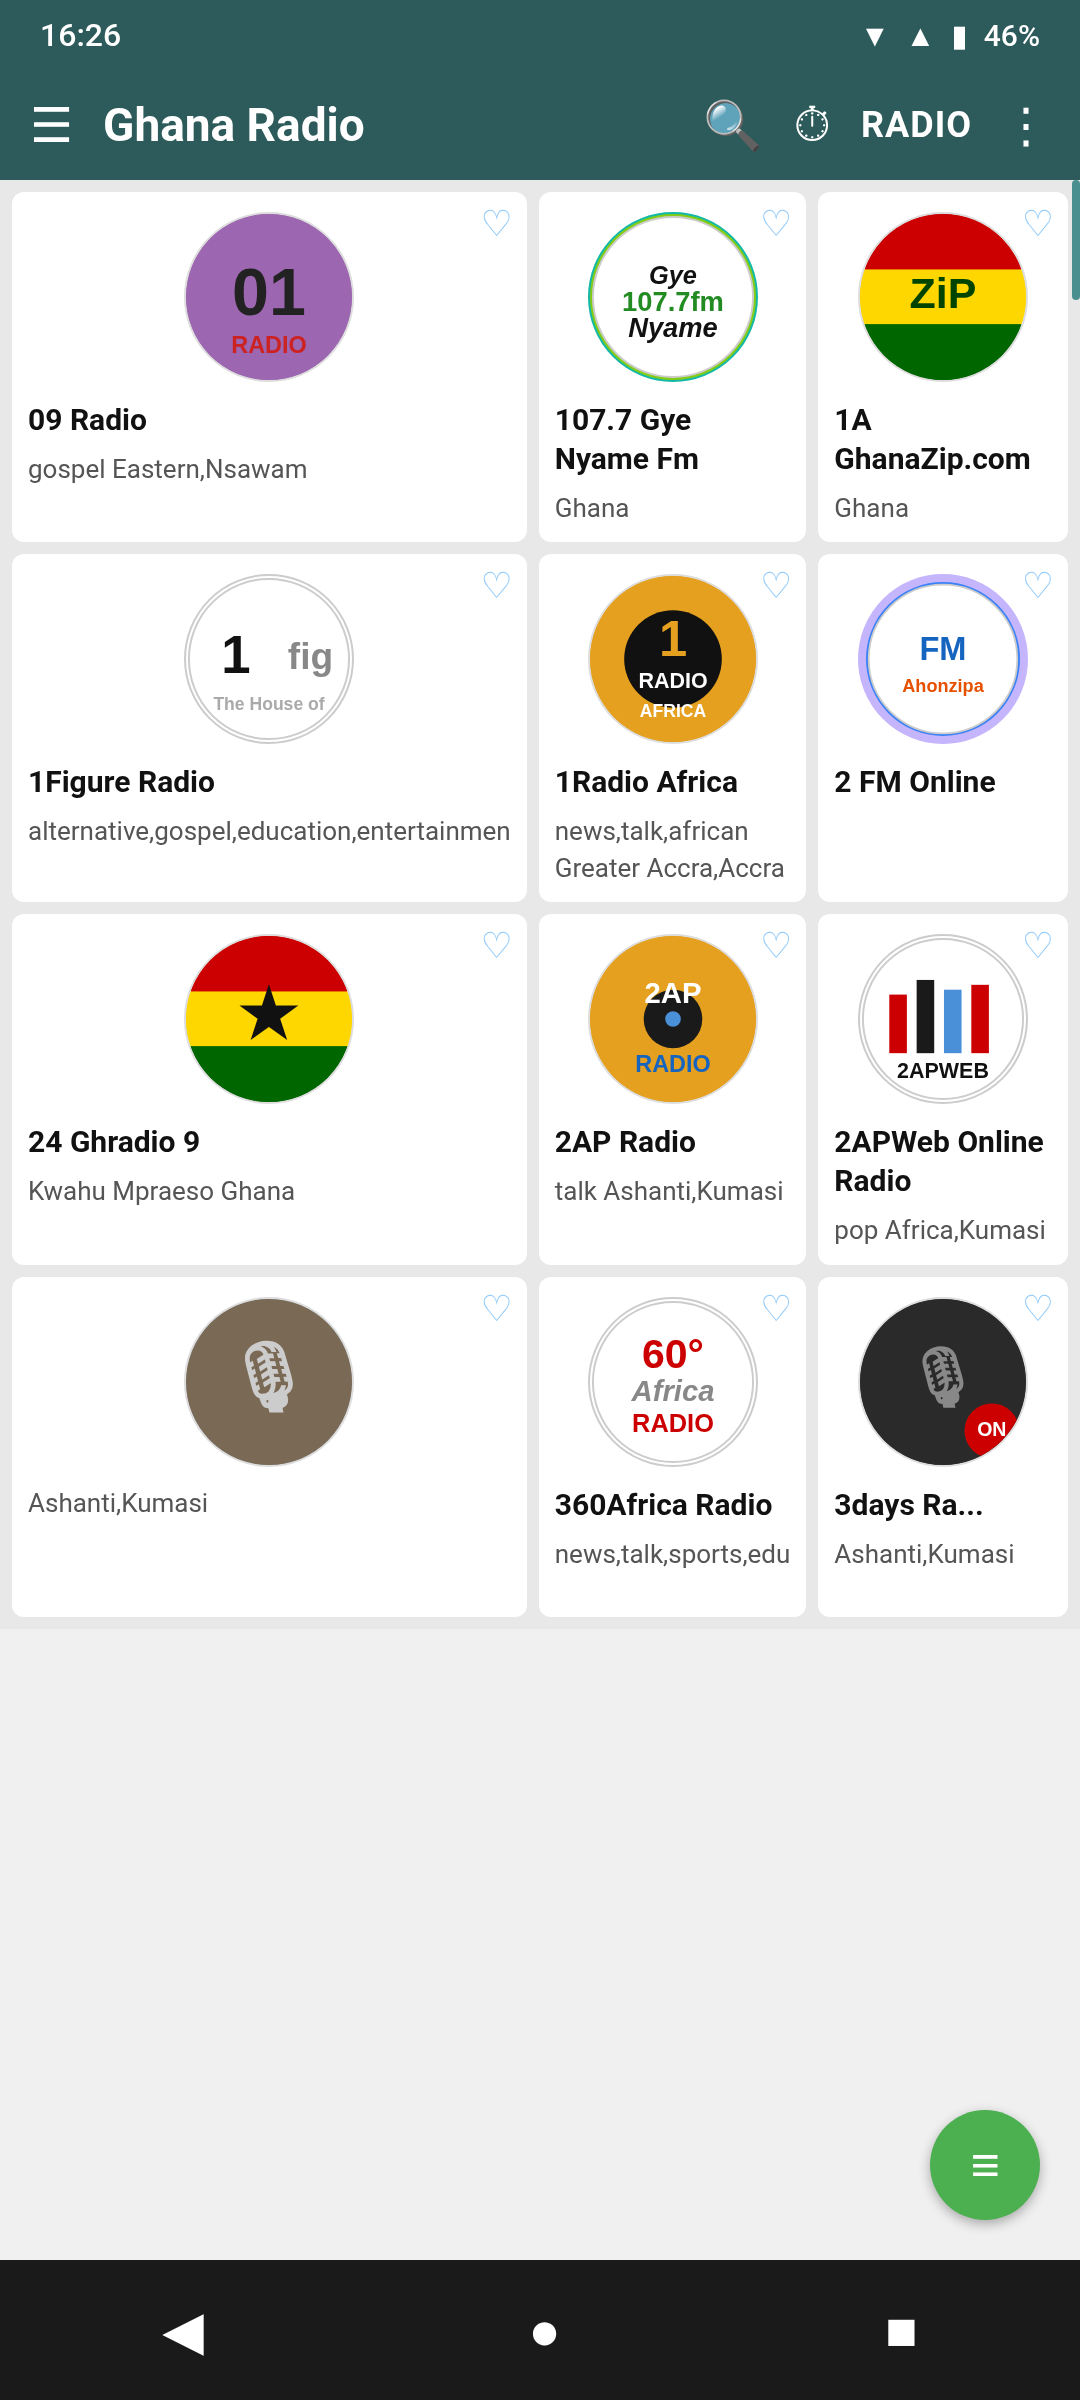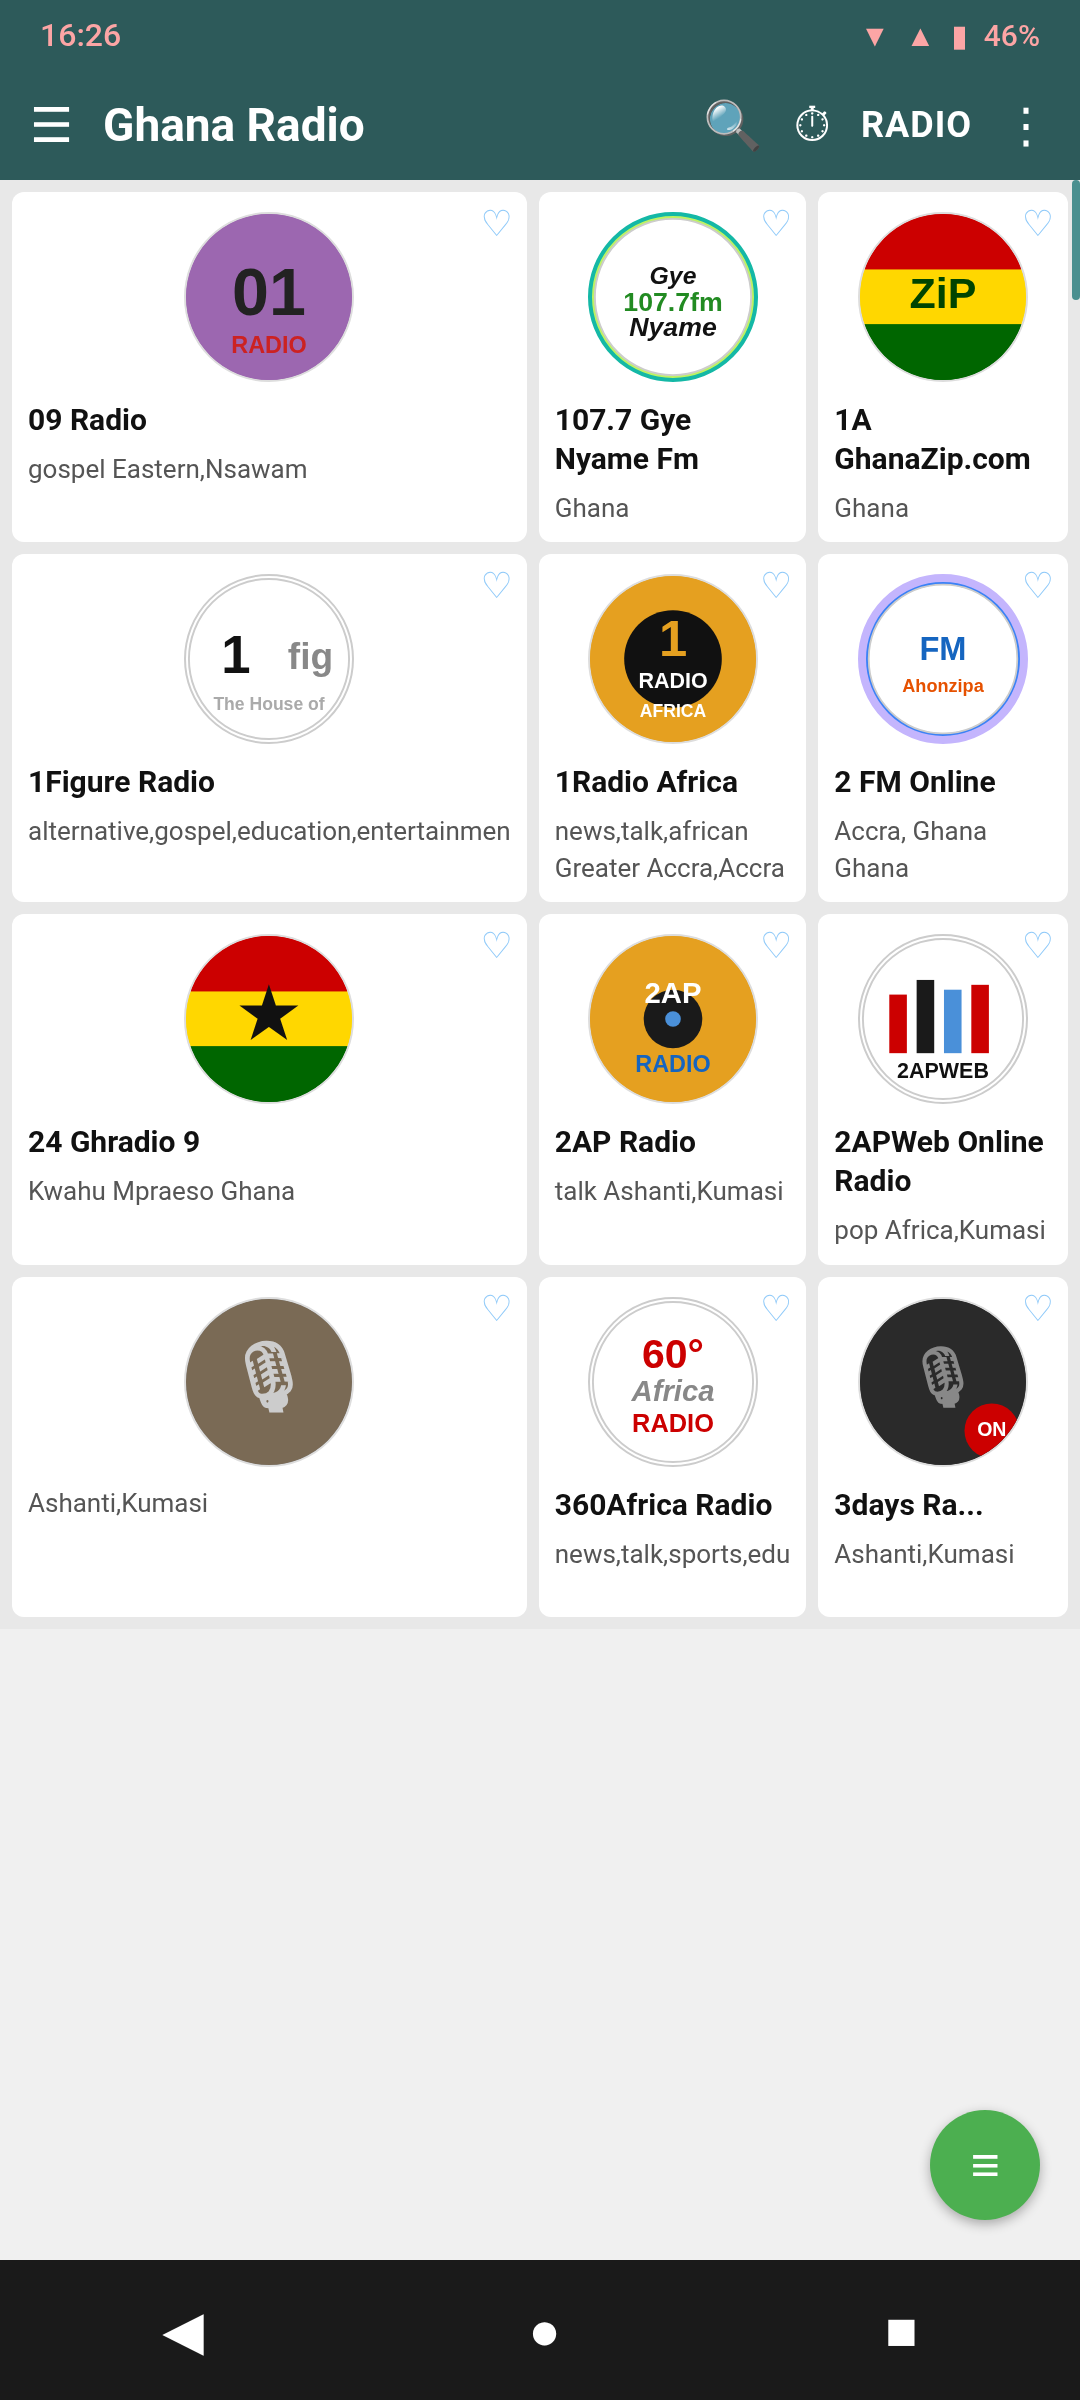--- a/index.html
+++ b/index.html
@@ -8,21 +8,21 @@
       width: 1080px;
       min-height: 2400px;
       background: #f0f0f0;
       font-family: 'Roboto', Arial, sans-serif;
       overflow-x: hidden;
     }
 
     
     .status-bar {
       background: #2d5a5a;
-      color: #fca5a5;
+      color: #ffffff;
       height: 70px;
       display: flex;
       align-items: center;
       justify-content: space-between;
       padding: 0 40px;
       font-size: 32px;
       font-weight: 500;
     }
     .status-right {
       display: flex;
@@ -164,22 +164,22 @@
     }
 
     
     .logo-01 {
       background: #9c67b0;
       font-size: 52px;
       font-weight: 900;
       color: #0f172a;
     }
     .logo-gye {
-      background: #bef264;
-      border: 4px solid #14b8a6;
+      background: #84cc16;
+      border: 2px solid #14b8a6;
       font-size: 20px;
       text-align: center;
     }
     .logo-zip {
       background: linear-gradient(#cc0000 33%, #ffd700 33%, #ffd700 66%, #006600 66%);
     }
     .logo-figure {
       background: white;
       border: 2px solid #ccc;
     }
@@ -312,22 +312,20 @@
     <div class="card">
       <span class="heart-btn">♡</span>
       <div class="radio-logo logo-2fm">
         <svg width="170" height="170" viewBox="0 0 170 170">
       <circle cx="85" cy="85" r="82" fill="white" stroke="#ccc" stroke-width="2"></circle>
       <text x="50%" y="45%" text-anchor="middle" dominant-baseline="middle" font-size="36" fill="#1565c0" font-family="Arial" font-weight="bold">FM</text>
       <text x="50%" y="68%" text-anchor="middle" dominant-baseline="middle" font-size="20" fill="#e65100" font-family="Arial">Ahonzipa</text>
     </svg>
       </div>
       <div class="card-name">2 FM Online</div>
-      <div class="card-meta">Accra, Ghana
-Ghana</div>
     </div>
     <div class="card">
       <span class="heart-btn">♡</span>
       <div class="radio-logo logo-24gh">
         <svg width="170" height="170" viewBox="0 0 170 170">
       <defs>
             <clipPath id="c2">
               <circle cx="85" cy="85" r="85"></circle>
             </clipPath>
           </defs>

